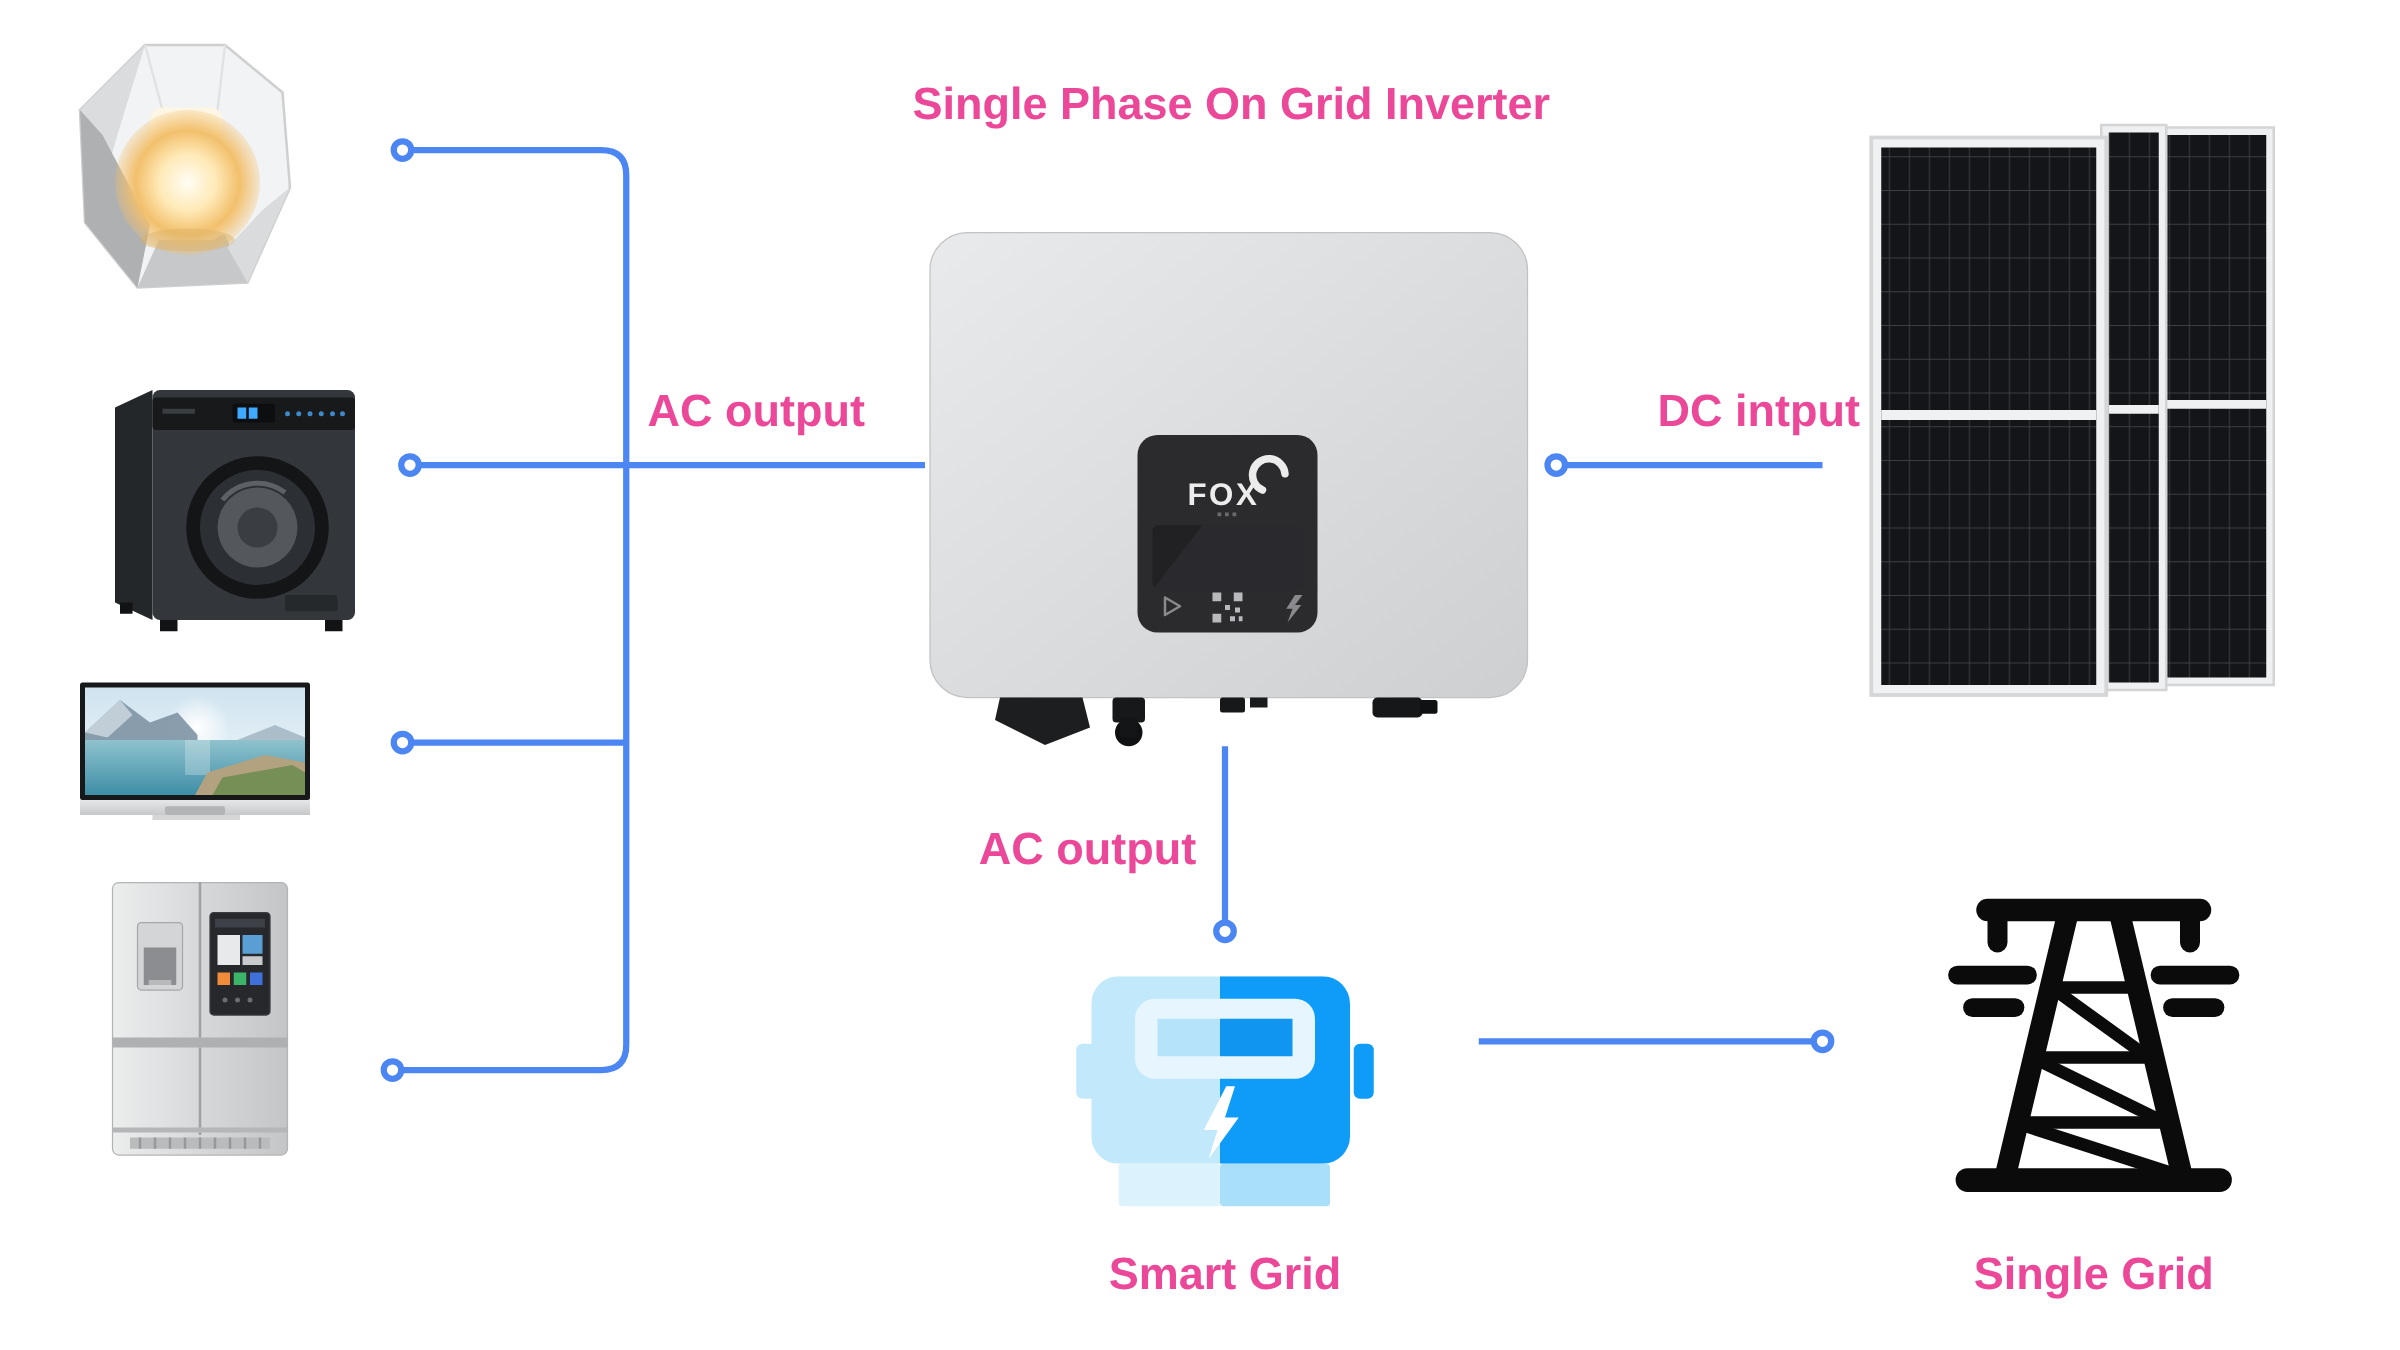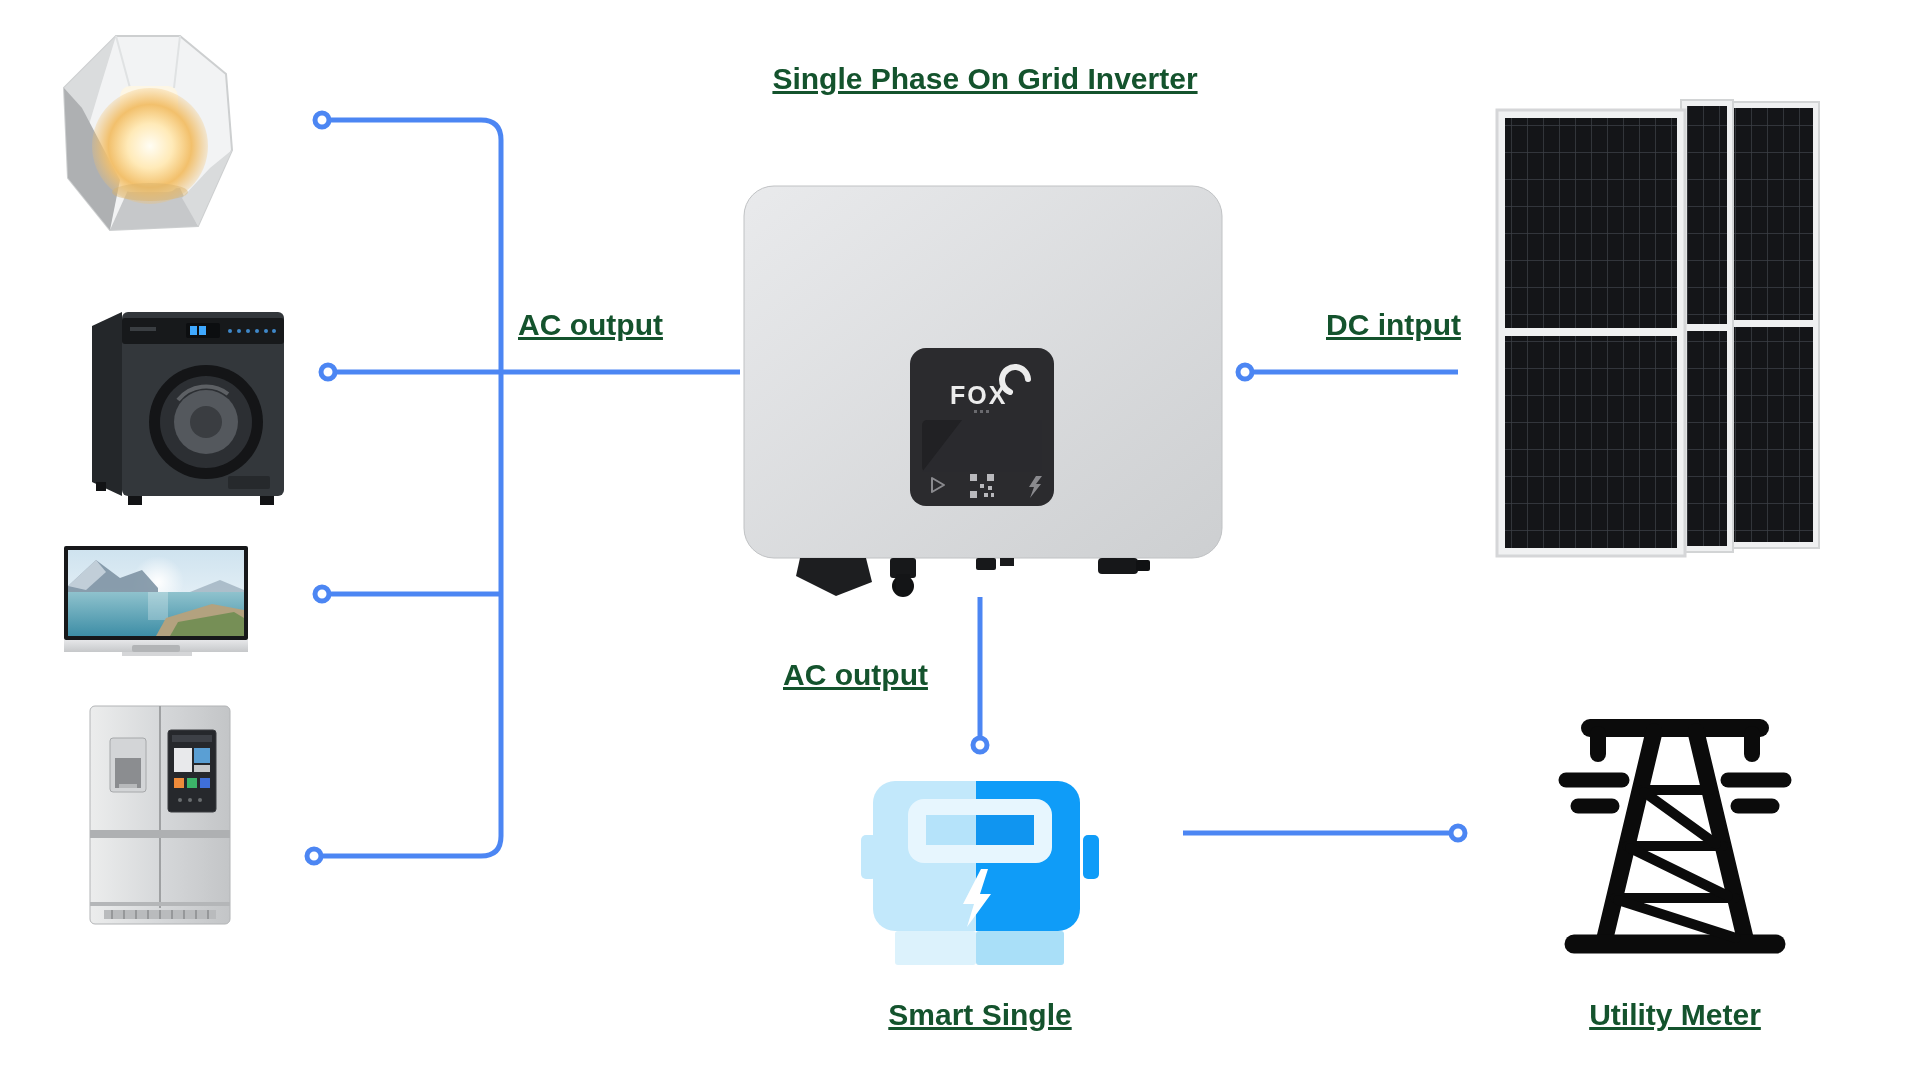--- a/index.html
+++ b/index.html
@@ -1,18 +1,18 @@
 <!DOCTYPE html>
 <html><head>
 <meta charset="utf-8">
 <style>
   html,body{margin:0;padding:0;background:#fff;}
   #stage{position:relative;width:1920px;height:1080px;background:#ffffff;overflow:hidden;
          font-family:"Liberation Sans",sans-serif;}
-  .label{position:absolute;font-weight:700;font-size:30px;color:#14532d;white-space:nowrap;text-decoration:underline;}
+  .label{position:absolute;font-weight:700;font-size:36px;color:#ec4899;white-space:nowrap;}
   .label.center{text-align:center;}
   .abs{position:absolute;}
   svg{display:block;overflow:visible;}
 </style>
 </head>
 <body>
 
 <div id="stage">
 
   <div class="label" style="left:985px;top:62px;transform:translateX(-50%);">Single Phase On Grid Inverter</div>
@@ -33,22 +33,22 @@
       <circle cx="314" cy="856" r="7"></circle>
       <circle cx="1245" cy="372" r="7"></circle>
       <circle cx="980" cy="745" r="7"></circle>
       <circle cx="1458" cy="833" r="7"></circle>
     </g>
   </svg>
 
   <div class="label" style="left:518px;top:308px;">AC output</div>
   <div class="label" style="left:1326px;top:308px;">DC intput</div>
   <div class="label" style="left:783px;top:658px;">AC output</div>
-  <div class="label center" style="left:860px;top:998px;width:240px;">Smart Single</div>
-  <div class="label center" style="left:1555px;top:998px;width:240px;">Utility Meter</div>
+  <div class="label center" style="left:860px;top:998px;width:240px;">Smart Grid</div>
+  <div class="label center" style="left:1555px;top:998px;width:240px;">Single Grid</div>
 
   <svg class="abs" style="left:58px;top:30px;" width="180" height="212" viewBox="0 0 180 212">
     <defs>
       <radialGradient id="glow" cx="50%" cy="50%" r="55%">
         <stop offset="0%" stop-color="#fffdf4"></stop>
         <stop offset="35%" stop-color="#ffeab8"></stop>
         <stop offset="65%" stop-color="#f2c06c"></stop>
         <stop offset="100%" stop-color="#f2c06c" stop-opacity="0"></stop>
       </radialGradient>
     </defs>

